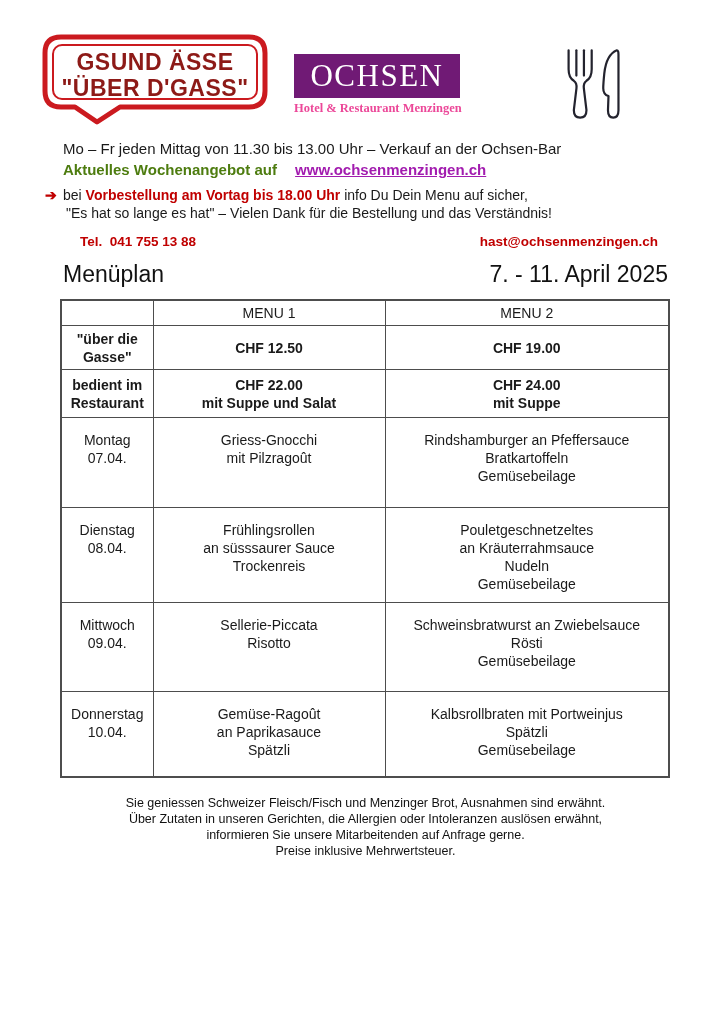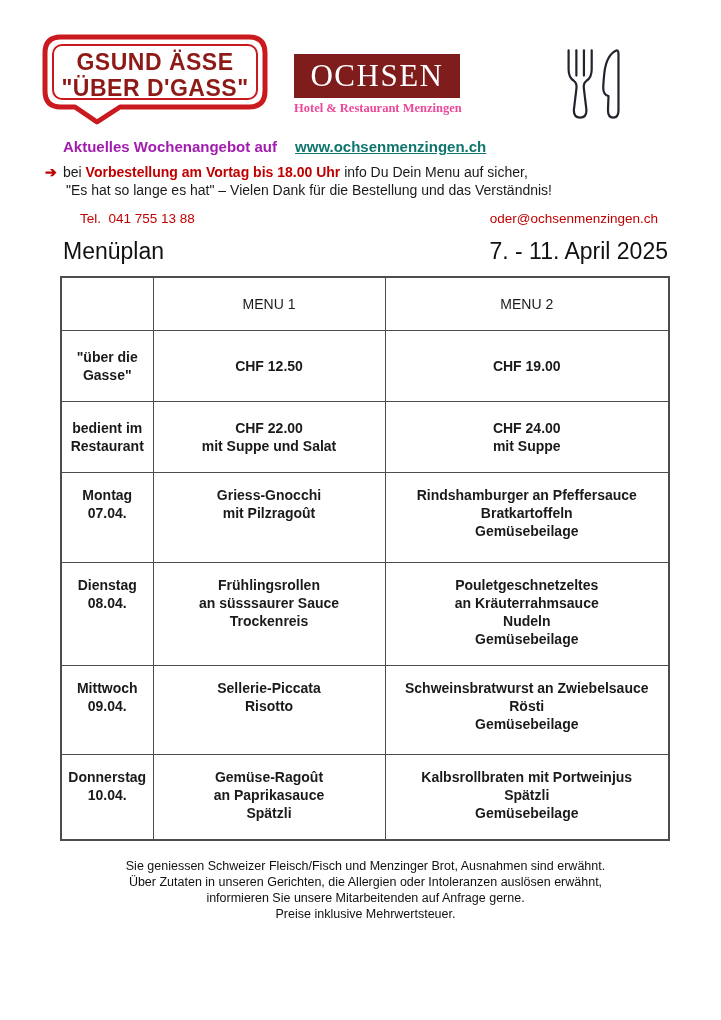--- a/index.html
+++ b/index.html
@@ -9,46 +9,46 @@
     background:#fff;
     font-family:"Liberation Sans", sans-serif;
     color:#1a1a1a;
     overflow:hidden;
   }
   
   .header{position:relative;height:134px;}
   .bubble{position:absolute;left:42px;top:34px;width:226px;height:94px;}
   .bubble text{font-family:"Liberation Sans",sans-serif;font-weight:bold;font-size:23px;fill:#8d1a17;letter-spacing:.5px;}
   .ochsen{position:absolute;left:294px;top:54px;width:166px;text-align:center;}
-  .ochsen-box{background:#7f1d1d;color:#fff;height:44px;display:flex;align-items:center;justify-content:center;
+  .ochsen-box{background:#701a75;color:#fff;height:44px;display:flex;align-items:center;justify-content:center;
     font-family:"Liberation Serif",serif;font-size:31px;letter-spacing:1.5px;}
   .ochsen-caption{margin-top:3px;font-family:"Liberation Serif",serif;font-weight:bold;font-size:12.5px;color:#ec4899;white-space:nowrap;}
   .cutlery{position:absolute;left:556px;top:46px;}
   .cutlery path{fill:#fff;stroke:#23232e;stroke-width:2.1;stroke-linejoin:round;stroke-linecap:round;}
   .cutlery line{stroke:#23232e;stroke-width:2.1;stroke-linecap:round;}
   
   .content{margin:0 53px 0 63px;}
   .intro-line1{font-size:15px;margin-top:6px;}
   .offer-line{margin-top:4px;font-size:15px;font-weight:bold;}
-  .offer-label{color:#a21caf;}
-  .offer-link{color:#0f766e;text-decoration:underline;margin-left:14px;cursor:pointer;}
+  .offer-label{color:#4d7c0f;}
+  .offer-link{color:#a21caf;text-decoration:underline;margin-left:14px;cursor:pointer;}
   .note{margin-top:9px;font-size:14px;margin-left:-18px;}
   .note .arrow{color:#c00000;font-weight:bold;display:inline-block;width:18px;}
   .note-red{color:#c00000;font-weight:bold;}
   .note-line2{font-size:14px;margin-left:3px;margin-top:2px;}
   .contact{display:flex;justify-content:space-between;margin-top:13px;
-    font-size:13.5px;font-weight:normal;color:#c00000;padding-left:17px;padding-right:10px;gap:14px;}
+    font-size:13.5px;font-weight:bold;color:#c00000;padding-left:17px;padding-right:10px;gap:14px;}
   .ws-pre{white-space:pre;}
   
   .titlebar{display:flex;justify-content:space-between;align-items:flex-start;margin-top:12px;font-size:23px;color:#111;}
   
   table.menu{border-collapse:collapse;width:608px;margin-top:11px;margin-left:-3px;table-layout:fixed;}
-  table.menu td{border:1px solid #4d4d4d;font-size:14px;line-height:18px;text-align:center;vertical-align:middle;padding:17px 2px;}
+  table.menu td{border:1px solid #4d4d4d;font-size:14px;line-height:18px;text-align:center;vertical-align:middle;padding:3px 2px;}
   table.menu{border:2px solid #4d4d4d;}
-  .cell-pre{white-space:pre;font-weight:bold;}
+  .cell-pre{white-space:pre;}
   tr.r-head{height:24px;}
   tr.r-price1{height:44px;}
   tr.r-price2{height:48px;}
   tr.r-price1 td, tr.r-price2 td{font-weight:bold;}
   td.col-label{text-align:left;padding-left:6px;}
   tr.r-price1 td.col-label{text-align:center;}
   tr.day td{vertical-align:top;padding-top:13px;}
   tr.h90{height:90px;} tr.h95{height:95px;} tr.h89{height:89px;margin-top:32px;} tr.h85{height:85px;} tr.h81{height:81px;}
   
   .footer{margin-top:17px;text-align:center;font-size:12.5px;line-height:16px;color:#111;}
@@ -75,34 +75,35 @@
     <svg class="cutlery" width="84" height="78" viewBox="0 0 80 74">
       <path d="M12 4 V22 Q12 30 17 33 Q20 35 19.5 40 L17 61 Q17 68 23 68 Q29 68 29 61 L26.5 40 Q26 35 29 33 Q34 30 34 22 V4"></path>
       <line x1="19.4" y1="4" x2="19.4" y2="28"></line>
       <line x1="26.6" y1="4" x2="26.6" y2="28"></line>
       <path d="M58 4 Q48 8 46 26 Q45 36 45 40 Q45 46 50 47.5 L49.5 61 Q49.5 68 54.5 68 Q59.5 68 59.5 61 V8 Q59.5 4 58 4 Z"></path>
     </svg>
   </div>
 
   <div class="content">
 
+    <div class="intro-line1">Mo – Fr jeden Mittag von 11.30 bis 13.00 Uhr – Verkauf an der Ochsen-Bar</div>
 
     <div class="offer-line">
       <span class="offer-label">Aktuelles Wochenangebot auf</span>
       <span class="offer-link">www.ochsenmenzingen.ch</span>
     </div>
 
     <div class="note">
       <span class="arrow">➔</span><span>bei </span><span class="note-red">Vorbestellung am Vortag bis 18.00 Uhr</span><span> info Du Dein Menu auf sicher,</span>
     </div>
     <div class="note-line2">"Es hat so lange es hat" – Vielen Dank für die Bestellung und das Verständnis!</div>
 
     <div class="contact">
       <span class="ws-pre">Tel.  041 755 13 88</span>
-      <span>oder@ochsenmenzingen.ch</span>
+      <span>hast@ochsenmenzingen.ch</span>
     </div>
 
     <div class="titlebar">
       <span>Menüplan</span>
       <span>7. - 11. April 2025</span>
     </div>
 
     <table class="menu">
       <colgroup>
         <col style="width:92px">

